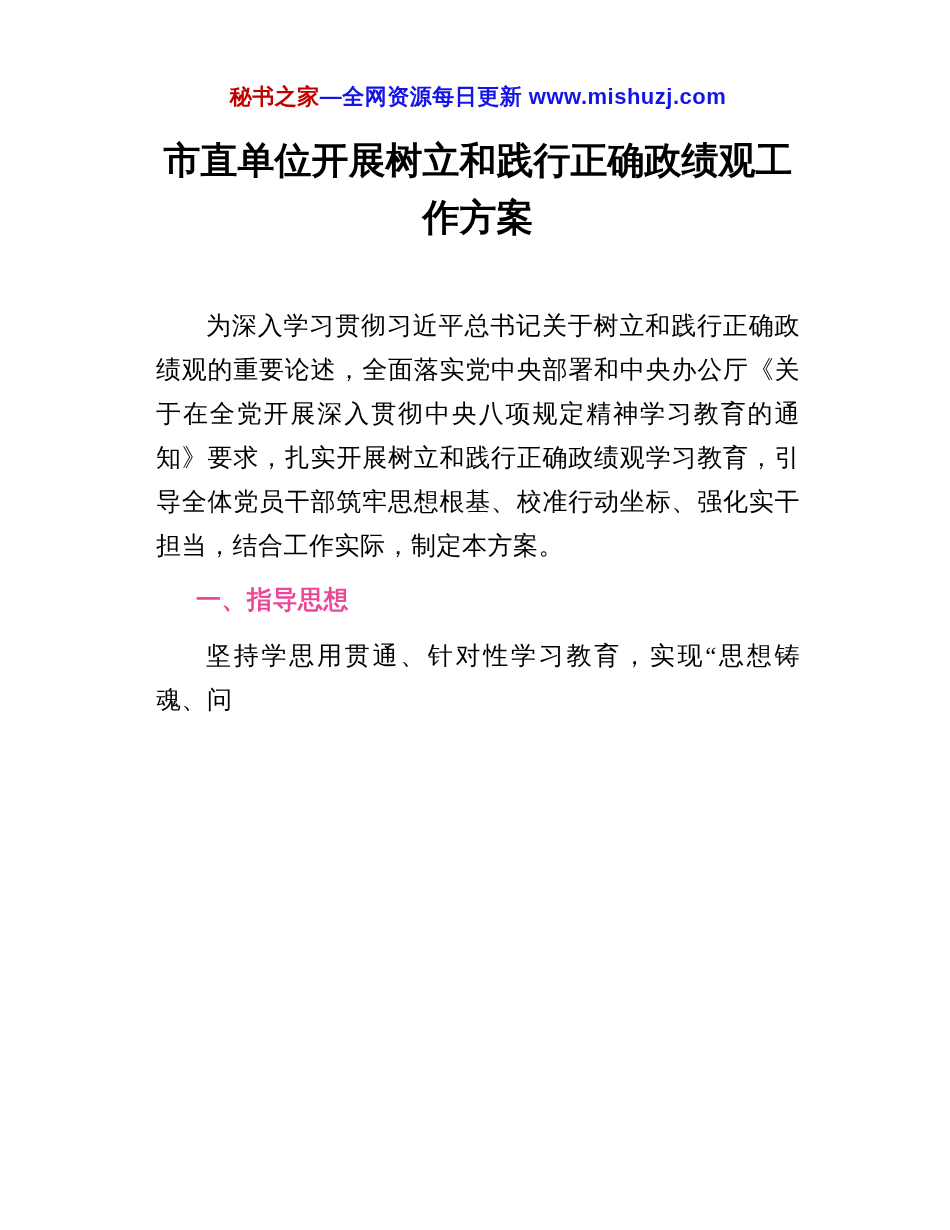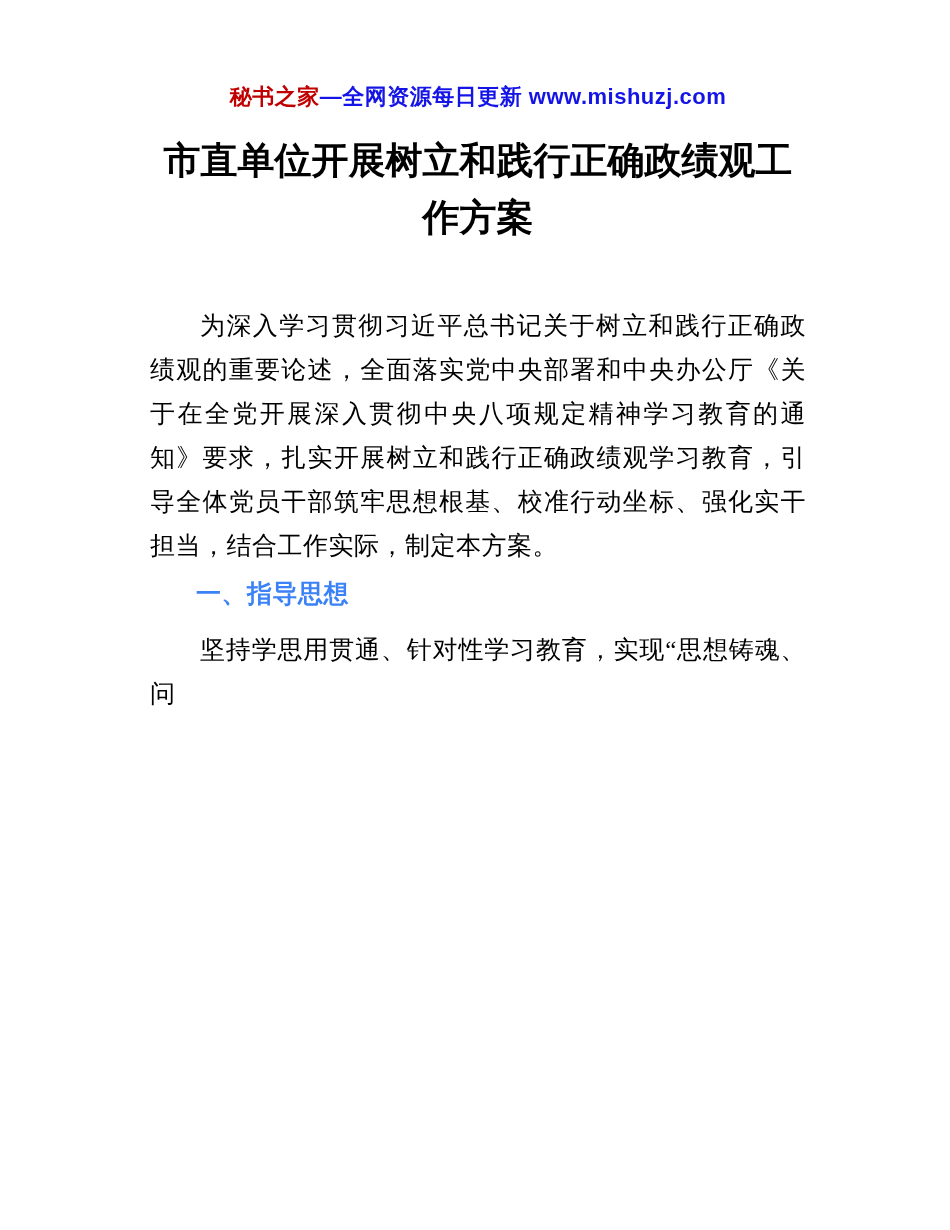--- a/index.html
+++ b/index.html
@@ -42,37 +42,37 @@
       font-family: "Liberation Sans", "DejaVu Sans", sans-serif;
       font-size: 37px;
       line-height: 57px;
       font-weight: 600;
       color: #000000;
     }
     .doc-body {
       margin-top: 58px;
     }
     p.body-para {
-      margin: 4px;
+      margin: 10px;
       font-size: 25px;
       line-height: 44px;
       text-align: justify;
       text-justify: inter-ideograph;
       text-indent: 2em;
       letter-spacing: 0.5px;
       color: #000000;
     }
     p.section-heading {
       margin: 4px 0 12px 0;
       font-size: 25px;
       line-height: 44px;
       font-weight: 700;
       text-indent: 2em;
       letter-spacing: 0.5px;
-      color: #3b82f6;
+      color: #ec4899;
     }
   </style>
 </head>
 <body>
 
 <div class="page">
 
   <div class="site-header">
     <span class="site-name">秘书之家</span><span class="tagline">—全网资源每日更新 www.mishuzj.com</span>
   </div>

